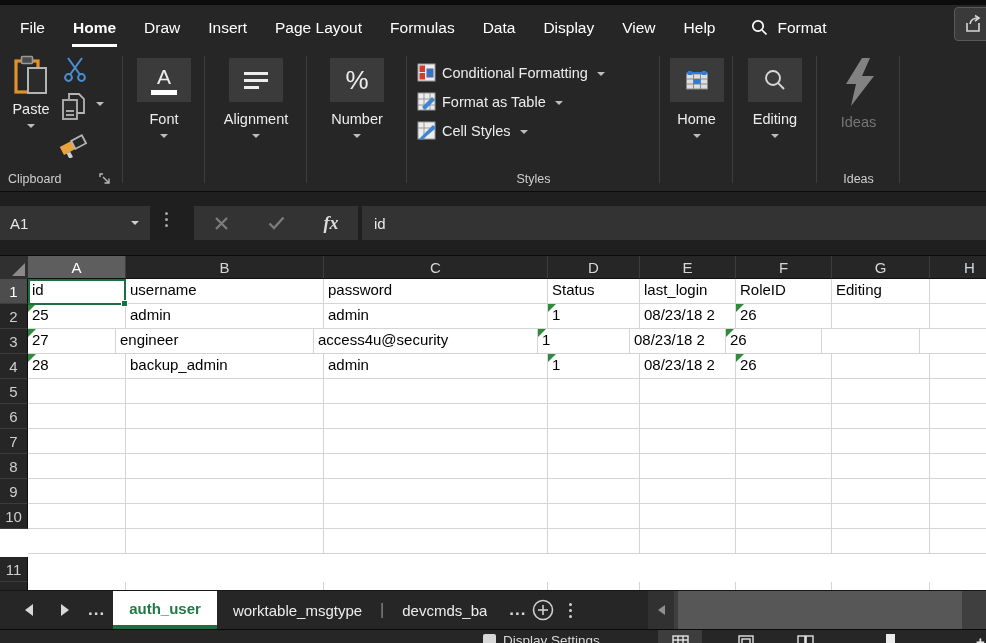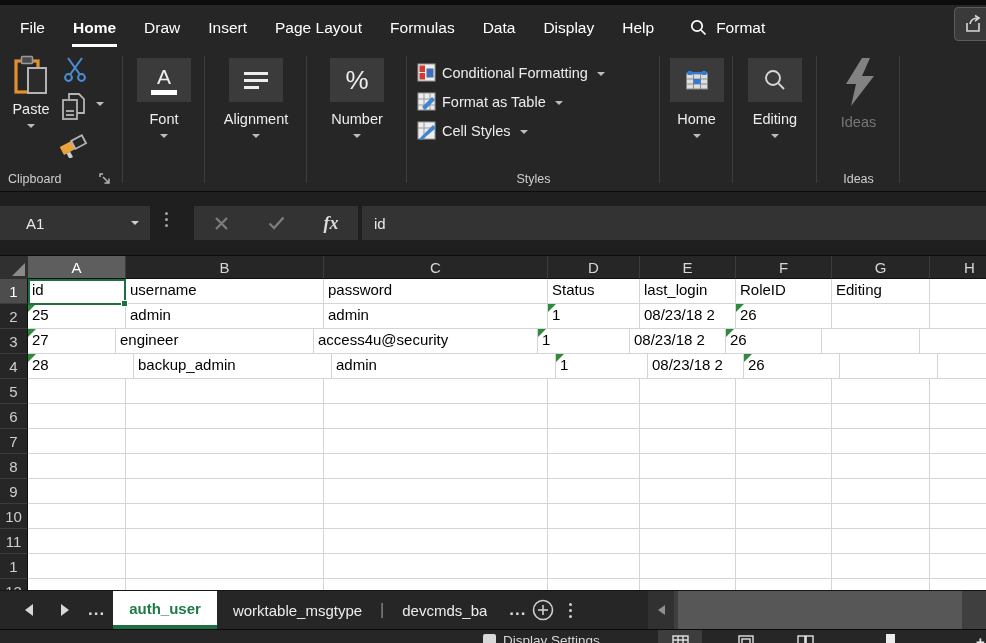--- a/index.html
+++ b/index.html
@@ -48,21 +48,21 @@
   .pct { font-size:26px; color:#ededed; font-weight:normal; }
   
   .grp.styles { width:253px; padding:8px 0 0 10px; }
   .style-row { display:flex; align-items:center; gap:6px; height:29px; cursor:default; }
   .style-row .lbl { font-size:14.5px; color:#ededed; }
   .style-row .caret { margin:2px 0 0 3px; }
   .ideas-btn { display:flex; flex-direction:column; align-items:center; padding-top:6px; }
   .ideas-lbl { margin-top:6px; font-size:14.5px; color:#767676; }
   
   .formulabar { position:relative; height:64px; background:#1f1f1f; border-bottom:1px solid #0c0c0c; }
-  .namebox { position:absolute; left:0; top:14px; width:150px; height:34px; background:#333; display:flex; align-items:center; padding-left:26px; font-size:15px; color:#e8e8e8; }
+  .namebox { position:absolute; left:0; top:14px; width:150px; height:34px; background:#333; display:flex; align-items:center; padding-left:10px; font-size:15px; color:#e8e8e8; }
   .namebox .nb-caret { position:absolute; right:11px; top:15px; width:0; height:0; border-left:4px solid transparent; border-right:4px solid transparent; border-top:4px solid #cfcfcf; }
   .fb-dots { position:absolute; left:165px; top:20px; display:flex; flex-direction:column; gap:3px; }
   .fb-dots i { width:3px; height:3px; border-radius:50%; background:#a5a5a5; }
   .fb-btns { position:absolute; left:194px; top:14px; width:164px; height:34px; background:#333; display:flex; align-items:center; justify-content:space-around; }
   .fx { font-family:"Liberation Serif", serif; font-style:italic; font-weight:bold; font-size:18px; color:#dcdcdc; }
   .fb-field { position:absolute; left:362px; right:0; top:14px; height:34px; background:#333; display:flex; align-items:center; padding-left:12px; font-size:15px; color:#e8e8e8; }
   
   .grid { position:relative; height:334px; background:#fff; overflow:hidden; }
   .g-row { display:flex; }
   .corner { position:relative; width:28px; height:23px; background:#303030; flex:0 0 auto; }
@@ -113,20 +113,21 @@
   <nav class="menubar">
     <div style="display:flex">
         <div class="item">File</div>
         <div class="item active">Home</div>
         <div class="item">Draw</div>
         <div class="item">Insert</div>
         <div class="item">Page Layout</div>
         <div class="item">Formulas</div>
         <div class="item">Data</div>
         <div class="item">Display</div>
+        <div class="item">View</div>
         <div class="item">Help</div>
       </div>
     <div class="menu-search">
       <span>
         <svg width="17" height="17" viewBox="0 0 17 17" fill="none" stroke="#fff" stroke-width="1.7">
           <circle cx="7" cy="7" r="5.2"></circle>
             <line x1="11" y1="11" x2="15.5" y2="15.5"></line>
         </svg>
       </span>
       <span>Format</span>
@@ -392,21 +393,21 @@
         <div class="cell" style="width: 198px;"><span>engineer</span></div>
         <div class="cell" style="width: 224px;"><span>access4u@security</span></div>
         <div class="cell" style="width: 92px;"><span>1</span><span class="tri"></span></div>
         <div class="cell" style="width: 96px;"><span>08/23/18 2</span></div>
         <div class="cell" style="width: 96px;"><span>26</span><span class="tri"></span></div>
         <div class="cell" style="width: 98px;"></div>
         <div class="cell" style="width: 80px;"></div>
       </div>
       <div class="g-row">
         <div class="rowhdr" style="height: 25px;">4</div>
-        <div class="cell" style="width: 106px;"><span>28</span><span class="tri"></span></div>
+        <div class="cell" style="width: 98px;"><span>28</span><span class="tri"></span></div>
         <div class="cell" style="width: 198px;"><span>backup_admin</span></div>
         <div class="cell" style="width: 224px;"><span>admin</span></div>
         <div class="cell" style="width: 92px;"><span>1</span><span class="tri"></span></div>
         <div class="cell" style="width: 96px;"><span>08/23/18 2</span></div>
         <div class="cell" style="width: 96px;"><span>26</span><span class="tri"></span></div>
         <div class="cell" style="width: 98px;"></div>
         <div class="cell" style="width: 80px;"></div>
       </div>
       <div class="g-row">
         <div class="rowhdr" style="height: 25px;">5</div>
@@ -468,21 +469,21 @@
         <div class="cell" style="width: 98px;"></div>
         <div class="cell" style="width: 198px;"></div>
         <div class="cell" style="width: 224px;"></div>
         <div class="cell" style="width: 92px;"></div>
         <div class="cell" style="width: 96px;"></div>
         <div class="cell" style="width: 96px;"></div>
         <div class="cell" style="width: 98px;"></div>
         <div class="cell" style="width: 80px;"></div>
       </div>
       <div class="g-row">
-        <div class="rowhdr" style="height: 25px;">11</div>
+        <div class="rowhdr" style="height: 25px; margin-top: 28px;">11</div>
         <div class="cell" style="width: 98px;"></div>
         <div class="cell" style="width: 198px;"></div>
         <div class="cell" style="width: 224px;"></div>
         <div class="cell" style="width: 92px;"></div>
         <div class="cell" style="width: 96px;"></div>
         <div class="cell" style="width: 96px;"></div>
         <div class="cell" style="width: 98px;"></div>
         <div class="cell" style="width: 80px;"></div>
       </div>
       <div class="g-row">

